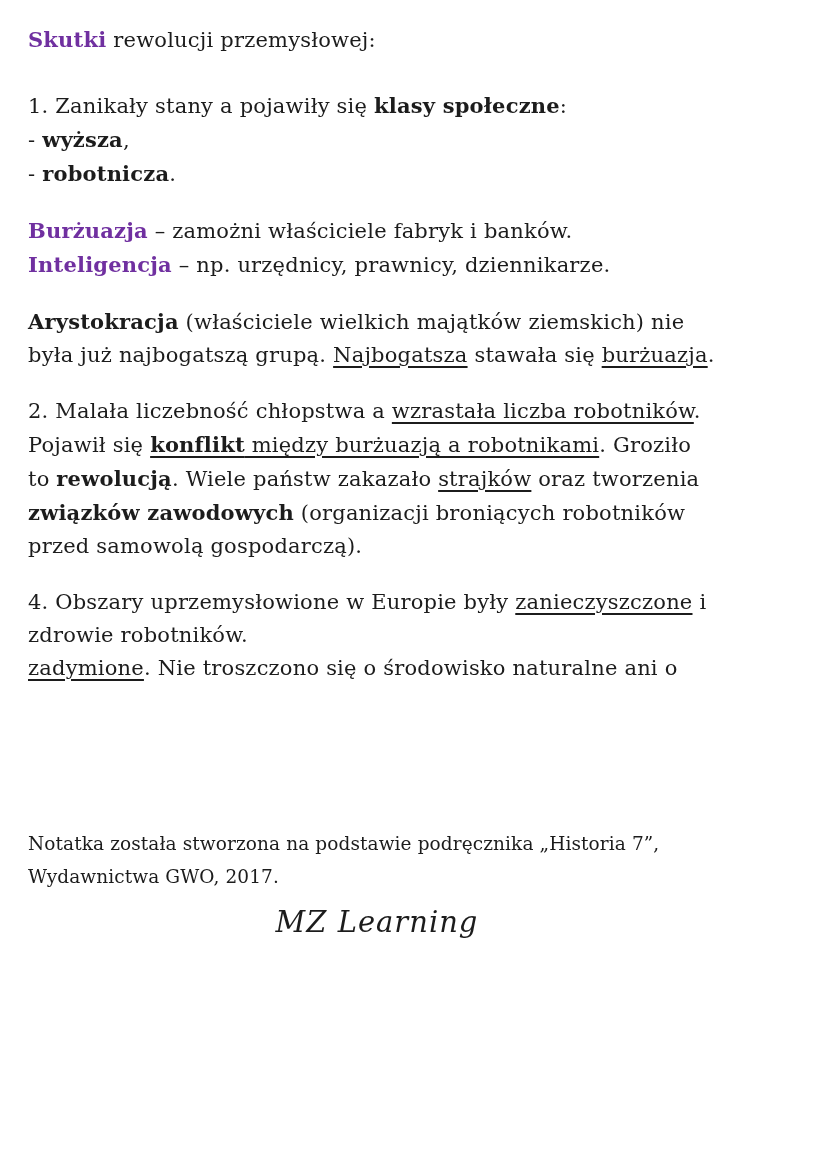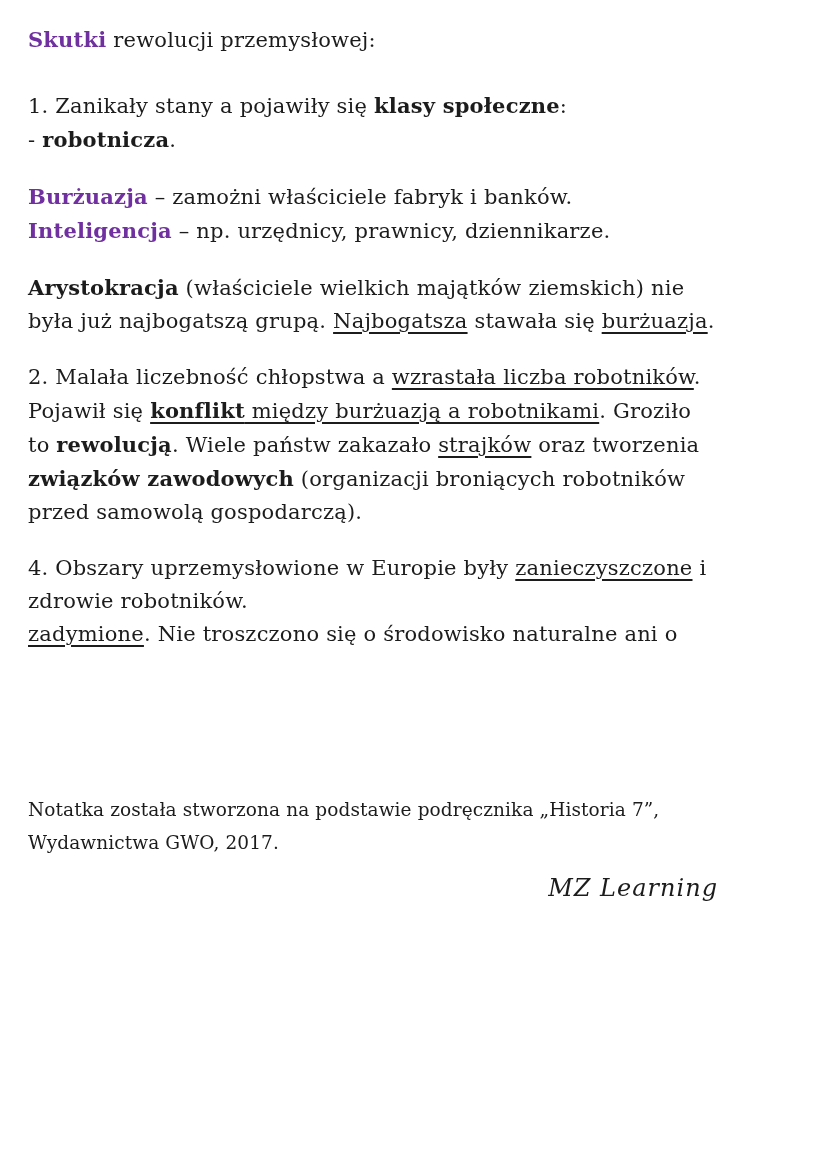--- a/index.html
+++ b/index.html
@@ -10,41 +10,41 @@
   .page {
     position: relative;
     width: 828px;
     height: 1171px;
     margin: 0 auto;
     background: #ffffff;
     overflow: hidden;
     font-family: "DejaVu Serif", "Liberation Serif", serif;
     color: #1c1c1c;
     box-sizing: border-box;
-    padding: 23px 26px 0 28px;
+    padding: 23px 18px 0 28px;
   }
   .doc-body { display: flow-root; }
   .para {
     margin: 0 0 23px 0;
     font-size: 21px;
     line-height: 33px;
     letter-spacing: 0.2px;
   }
   .para.title { margin-bottom: 32px; }
   .para.footer {
     margin-top: 142px;
     font-size: 18.5px;
     line-height: 33px;
     letter-spacing: 0.1px;
   }
   .para.signature {
     margin-top: -16px;
-    text-align: right;
+    text-align: center;
     padding-right: 84px;
-    font-size: 24px;
+    font-size: 29px;
     line-height: 44px;
     font-style: italic;
     letter-spacing: 1px;
   }
   .line { white-space: nowrap; }
   .b { font-weight: bold; }
   .u {
     text-decoration: underline;
     text-decoration-thickness: 1.6px;
     text-underline-offset: 4px;
@@ -54,20 +54,21 @@
 </head>
 <body>
 
 <div class="page">
   <div class="doc-body" id="doc-body">
       <div class="para title">
         <div class="line"><span class="b p">Skutki</span><span> rewolucji przemysłowej:</span></div>
       </div>
       <div class="para body">
         <div class="line"><span>1. Zanikały stany a pojawiły się </span><span class="b">klasy społeczne</span><span>:</span></div>
+        <div class="line"><span>- </span><span class="b">wyższa</span><span>,</span></div>
         <div class="line"><span>- </span><span class="b">robotnicza</span><span>.</span></div>
       </div>
       <div class="para body">
         <div class="line"><span class="b p">Burżuazja</span><span> – zamożni właściciele fabryk i banków.</span></div>
         <div class="line"><span class="b p">Inteligencja</span><span> – np. urzędnicy, prawnicy, dziennikarze.</span></div>
       </div>
       <div class="para body">
         <div class="line"><span class="b">Arystokracja</span><span> (właściciele wielkich majątków ziemskich) nie</span></div>
         <div class="line"><span>była już najbogatszą grupą. </span><span class="u">Najbogatsza</span><span> stawała się </span><span class="u">burżuazja</span><span>.</span></div>
       </div>

